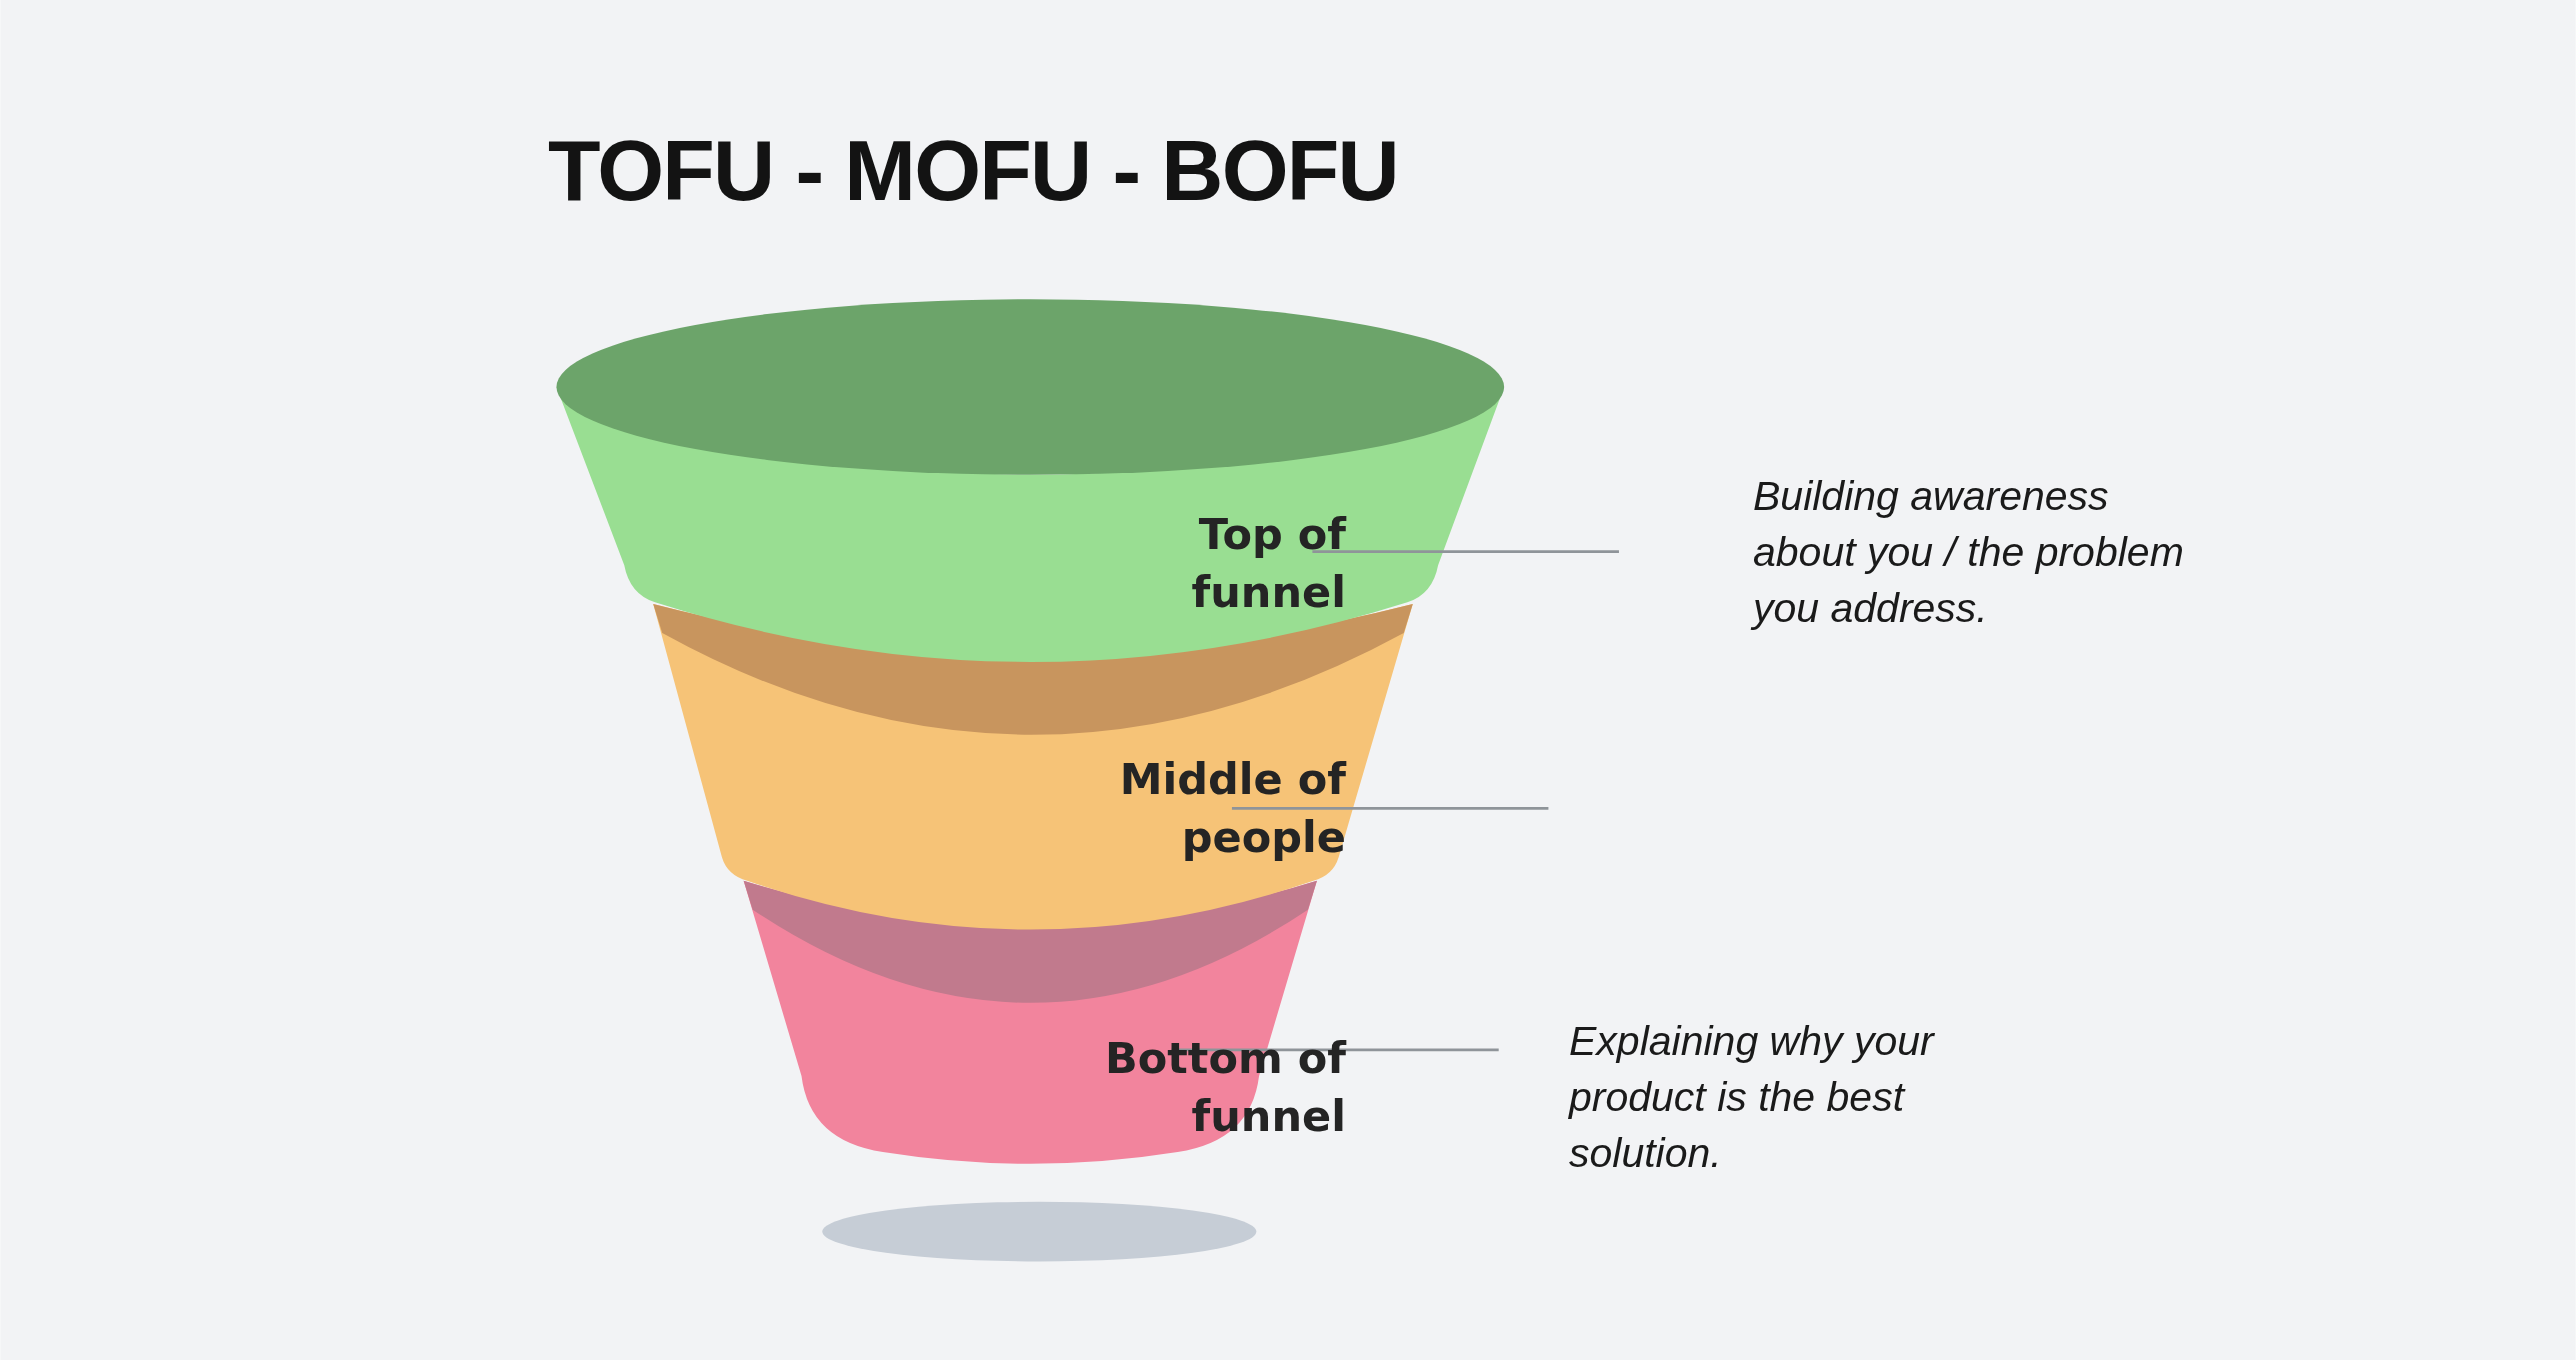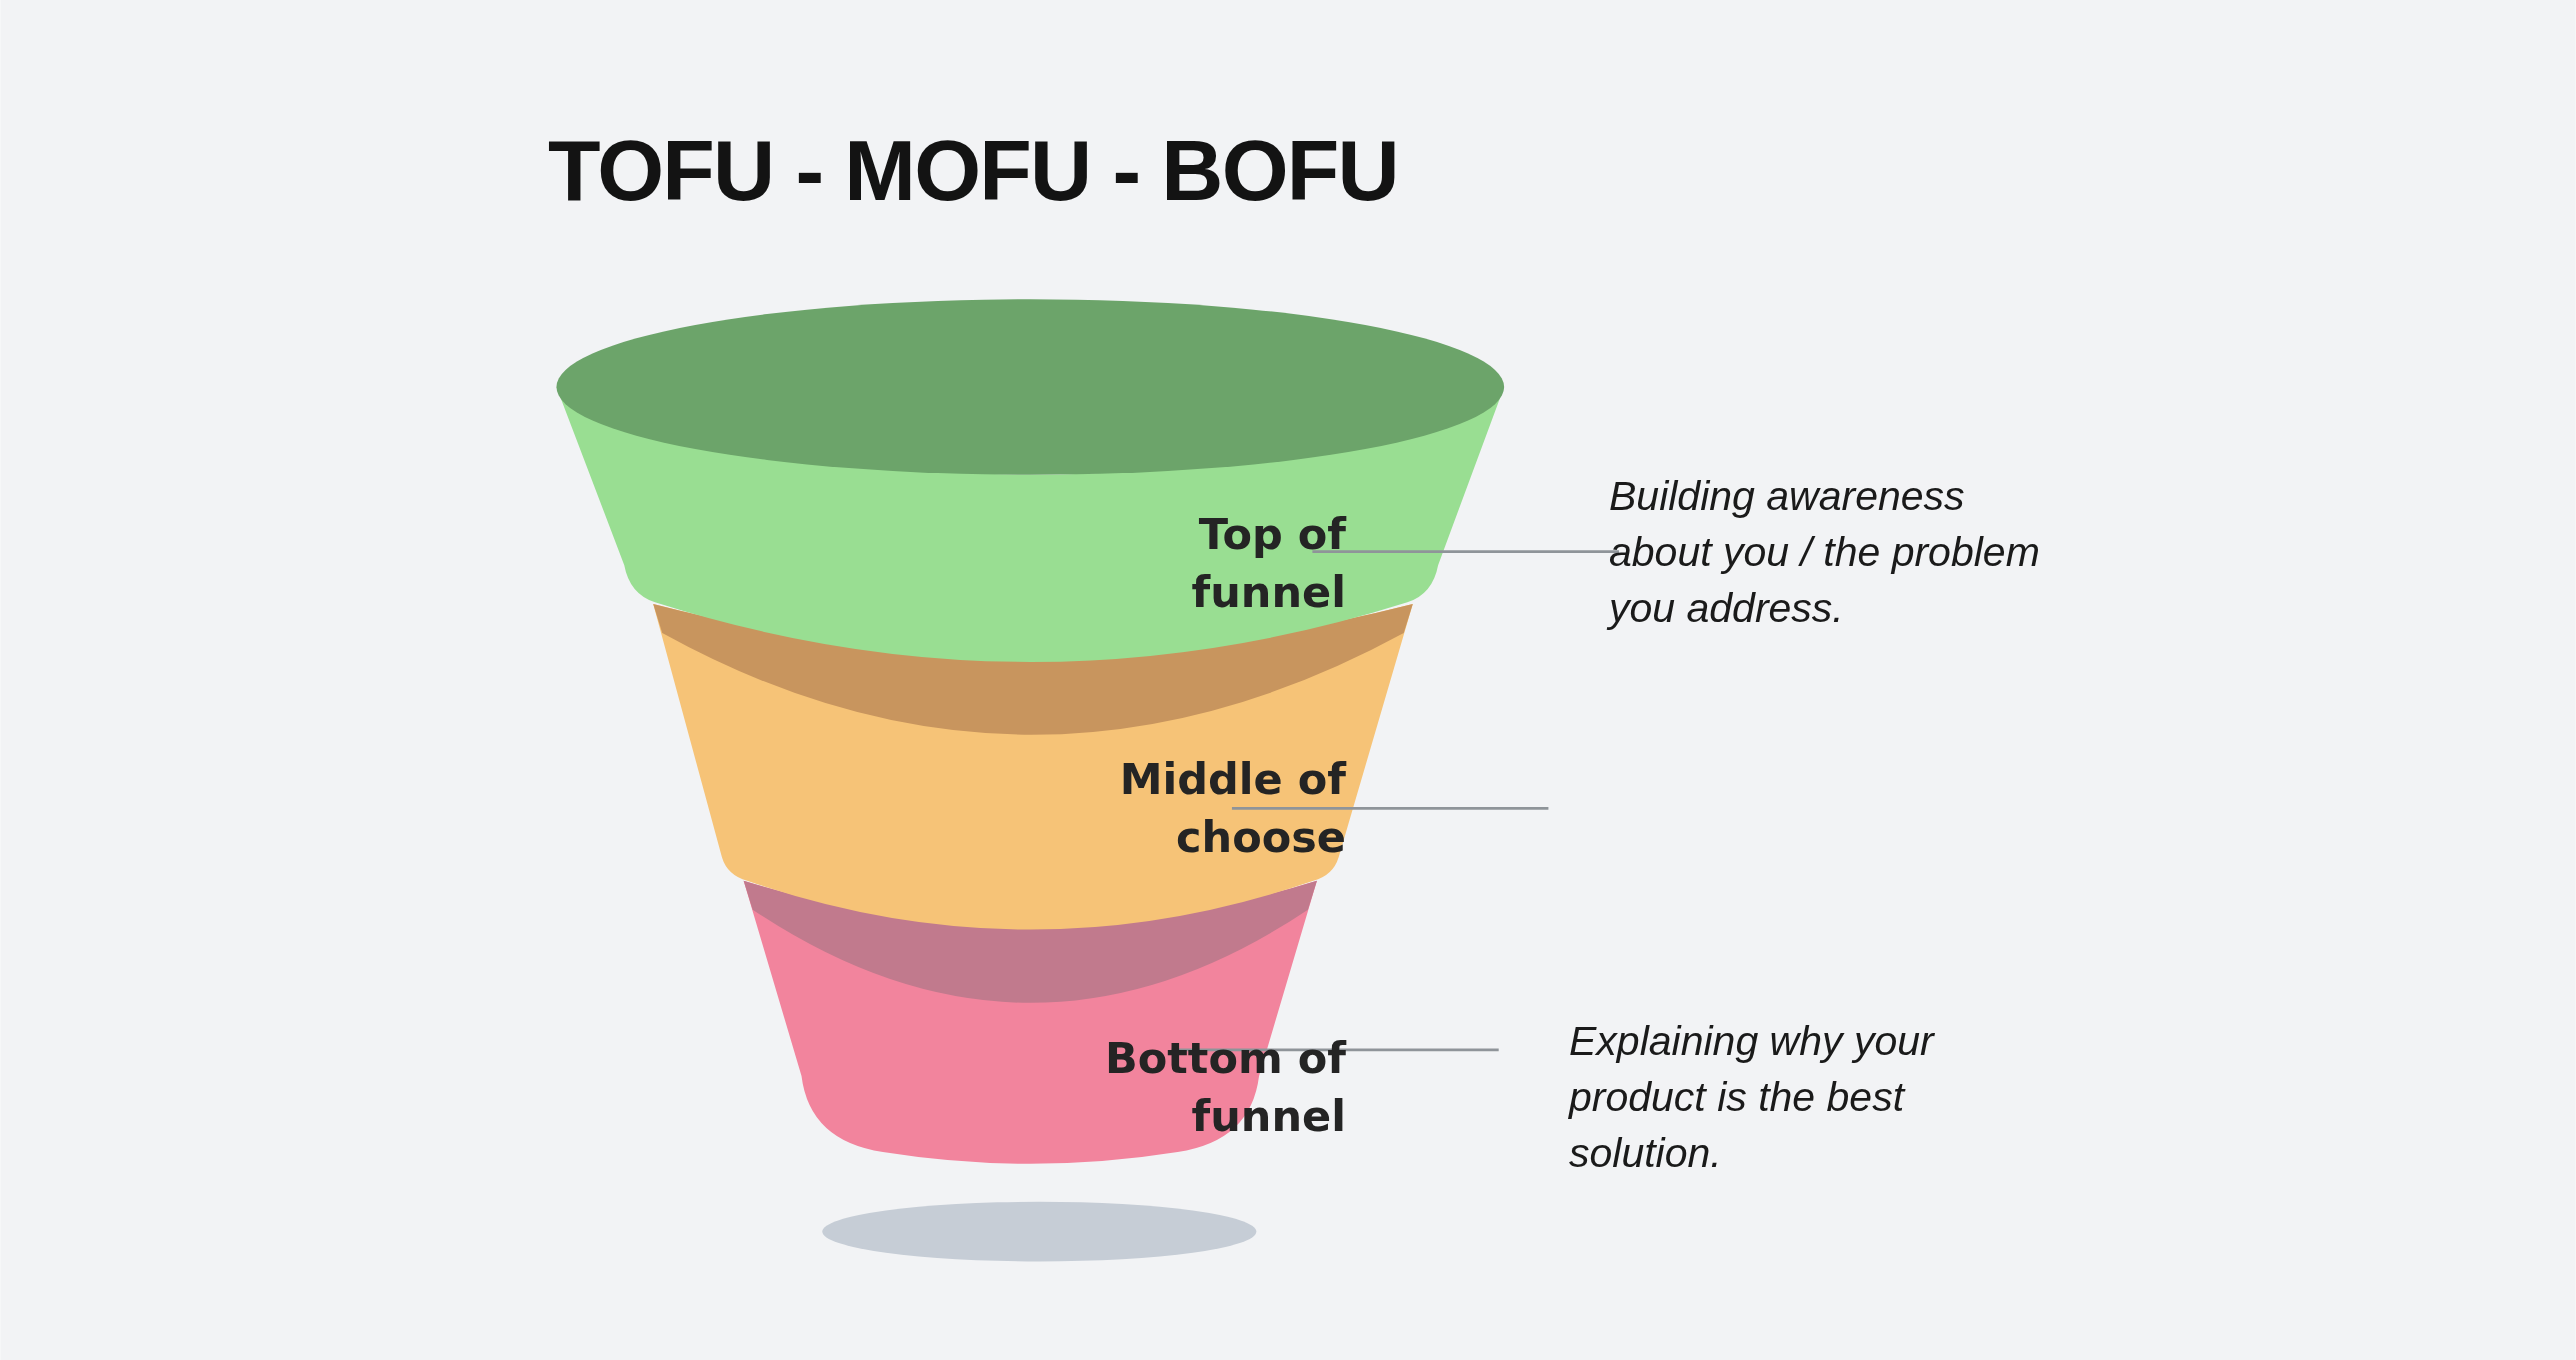--- a/index.html
+++ b/index.html
@@ -50,25 +50,25 @@
     <line x1="1451" y1="610" x2="1790" y2="610" stroke-width="3" stroke="#8F9499"></line>
     <line x1="1362" y1="894" x2="1712" y2="894" stroke-width="3" stroke="#8F9499"></line>
     <line x1="1295" y1="1161" x2="1657" y2="1161" stroke-width="3" stroke="#8F9499"></line>
   </svg>
 
   <div class="title">TOFU - MOFU - BOFU</div>
 
   <div class="stage-label" style="left:1030px;top:505px;">Top of
 funnel</div>
   <div class="stage-label" style="left:1030px;top:750px;">Middle of
-choose</div>
+people</div>
   <div class="stage-label" style="left:1030px;top:994px;margin-top:35px;">Bottom of
 funnel</div>
 
-  <div class="annotation" style="left:1609px;top:468px;">Building awareness
+  <div class="annotation" style="left:1753px;top:468px;">Building awareness
 about you / the problem
 you address.</div>
   <div class="annotation" style="left:1569px;top:966px;margin-top:47px;">Explaining why your
 product is the best
 solution.</div>
 
 </div>
 
 
 </body></html>

